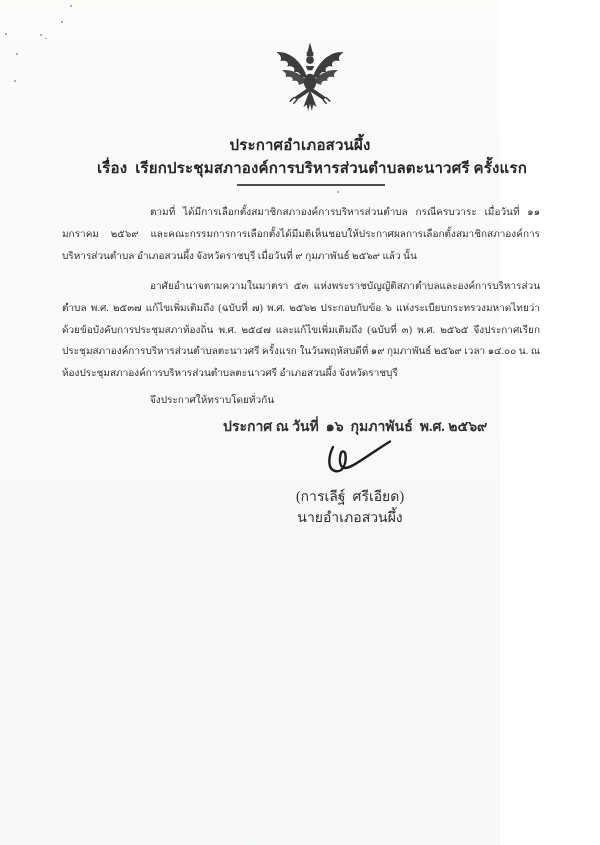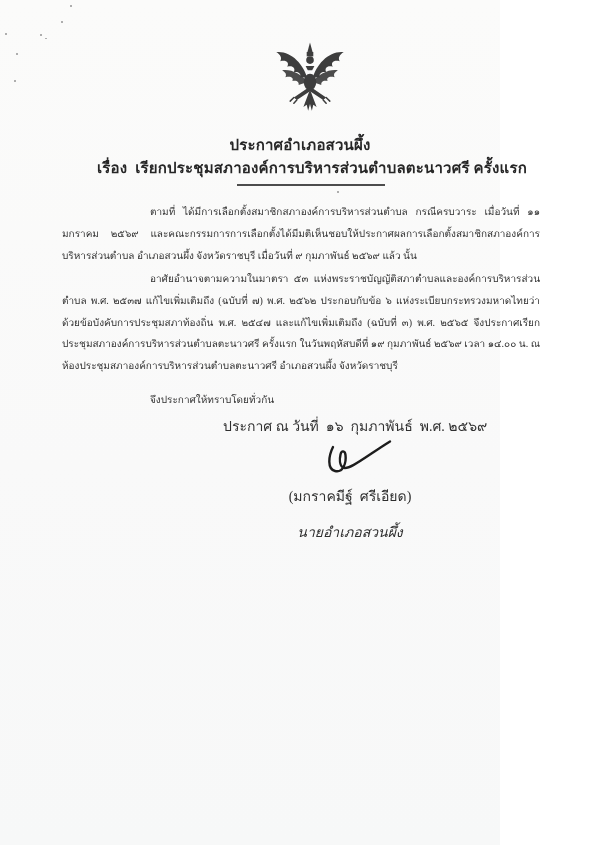--- a/index.html
+++ b/index.html
@@ -49,54 +49,55 @@
     position: absolute;
     left: 62px;
     width: 478px;
     font-size: 10px;
     line-height: 21.8px;
     text-align: justify;
     text-indent: 88px;
     color: #303030;
   }
   .para-1 { top: 201px; }
-  .para-2 { top: 268px; }
+  .para-2 { top: 275px; }
   .closing {
     position: absolute;
     left: 150px;
     top: 392px;
     font-size: 10px;
     color: #303030;
   }
   .dateline {
     position: absolute;
     left: 223px;
     top: 415px;
     font-size: 14px;
     color: #303030;
     white-space: pre;
+    font-weight: bold;
   }
   .signature-svg {
     position: absolute;
     left: 318px;
     top: 438px;
     width: 82px;
     height: 44px;
   }
   .signer {
     position: absolute;
     left: 250px;
     width: 200px;
     text-align: center;
     font-size: 14px;
     color: #2e2e2e;
     white-space: pre;
   }
   .signer-name { top: 485px; }
-  .signer-title { top: 521px; font-style: italic; }
+  .signer-title { top: 506px; }
   .speck {
     position: absolute;
     background: #6a6a6a;
     border-radius: 50%;
     opacity: 0.7;
   }
 </style>
 </head>
 <body>
 
@@ -135,21 +136,21 @@
   <div class="para para-1">ตามที่ ได้มีการเลือกตั้งสมาชิกสภาองค์การบริหารส่วนตำบล กรณีครบวาระ เมื่อวันที่ ๑๑ มกราคม ๒๕๖๙ และคณะกรรมการการเลือกตั้งได้มีมติเห็นชอบให้ประกาศผลการเลือกตั้งสมาชิกสภาองค์การบริหารส่วนตำบล อำเภอสวนผึ้ง จังหวัดราชบุรี เมื่อวันที่ ๙ กุมภาพันธ์ ๒๕๖๙ แล้ว นั้น</div>
   <div class="para para-2">อาศัยอำนาจตามความในมาตรา ๕๓ แห่งพระราชบัญญัติสภาตำบลและองค์การบริหารส่วนตำบล พ.ศ. ๒๕๓๗ แก้ไขเพิ่มเติมถึง (ฉบับที่ ๗) พ.ศ. ๒๕๖๒ ประกอบกับข้อ ๖ แห่งระเบียบกระทรวงมหาดไทยว่าด้วยข้อบังคับการประชุมสภาท้องถิ่น พ.ศ. ๒๕๔๗ และแก้ไขเพิ่มเติมถึง (ฉบับที่ ๓) พ.ศ. ๒๕๖๕ จึงประกาศเรียกประชุมสภาองค์การบริหารส่วนตำบลตะนาวศรี ครั้งแรก ในวันพฤหัสบดีที่ ๑๙ กุมภาพันธ์ ๒๕๖๙ เวลา ๑๔.๐๐ น. ณ ห้องประชุมสภาองค์การบริหารส่วนตำบลตะนาวศรี อำเภอสวนผึ้ง จังหวัดราชบุรี</div>
 
   <div class="closing">จึงประกาศให้ทราบโดยทั่วกัน</div>
   <div class="dateline">ประกาศ ณ วันที่  ๑๖  กุมภาพันธ์  พ.ศ. ๒๕๖๙</div>
 
   <svg class="signature-svg" viewBox="0 0 82 44" aria-hidden="true">
     <path d="M15 9 C10.5 18 9 31 17 33 C25 35 28.5 25 27.5 17 C27 12.5 23.5 12 22.5 16.5 C21.5 21 21.5 27.5 25 29.5 C31 33 50 17 72 3.5" fill="none" stroke="#1d1d1d" stroke-width="2.4" stroke-linecap="round"></path>
   </svg>
 
-  <div class="signer signer-name">(มกราคมีฐ์  ศรีเอียด)</div>
+  <div class="signer signer-name">(การเลีฐ์  ศรีเอียด)</div>
   <div class="signer signer-title">นายอำเภอสวนผึ้ง</div>
 
   <div class="speck" style="left:70px; top:5px; width:2px; height:2px;"></div>
   <div class="speck" style="left:61px; top:21px; width:2px; height:2px;"></div>
   <div class="speck" style="left:40px; top:34px; width:2px; height:2px;"></div>
   <div class="speck" style="left:45px; top:38px; width:2px; height:1px;"></div>
   <div class="speck" style="left:5px; top:33px; width:2px; height:2px;"></div>
   <div class="speck" style="left:16px; top:53px; width:2px; height:2px;"></div>
   <div class="speck" style="left:14px; top:80px; width:2px; height:2px;"></div>
   <div class="speck" style="left:337px; top:191px; width:2px; height:2px;"></div>

